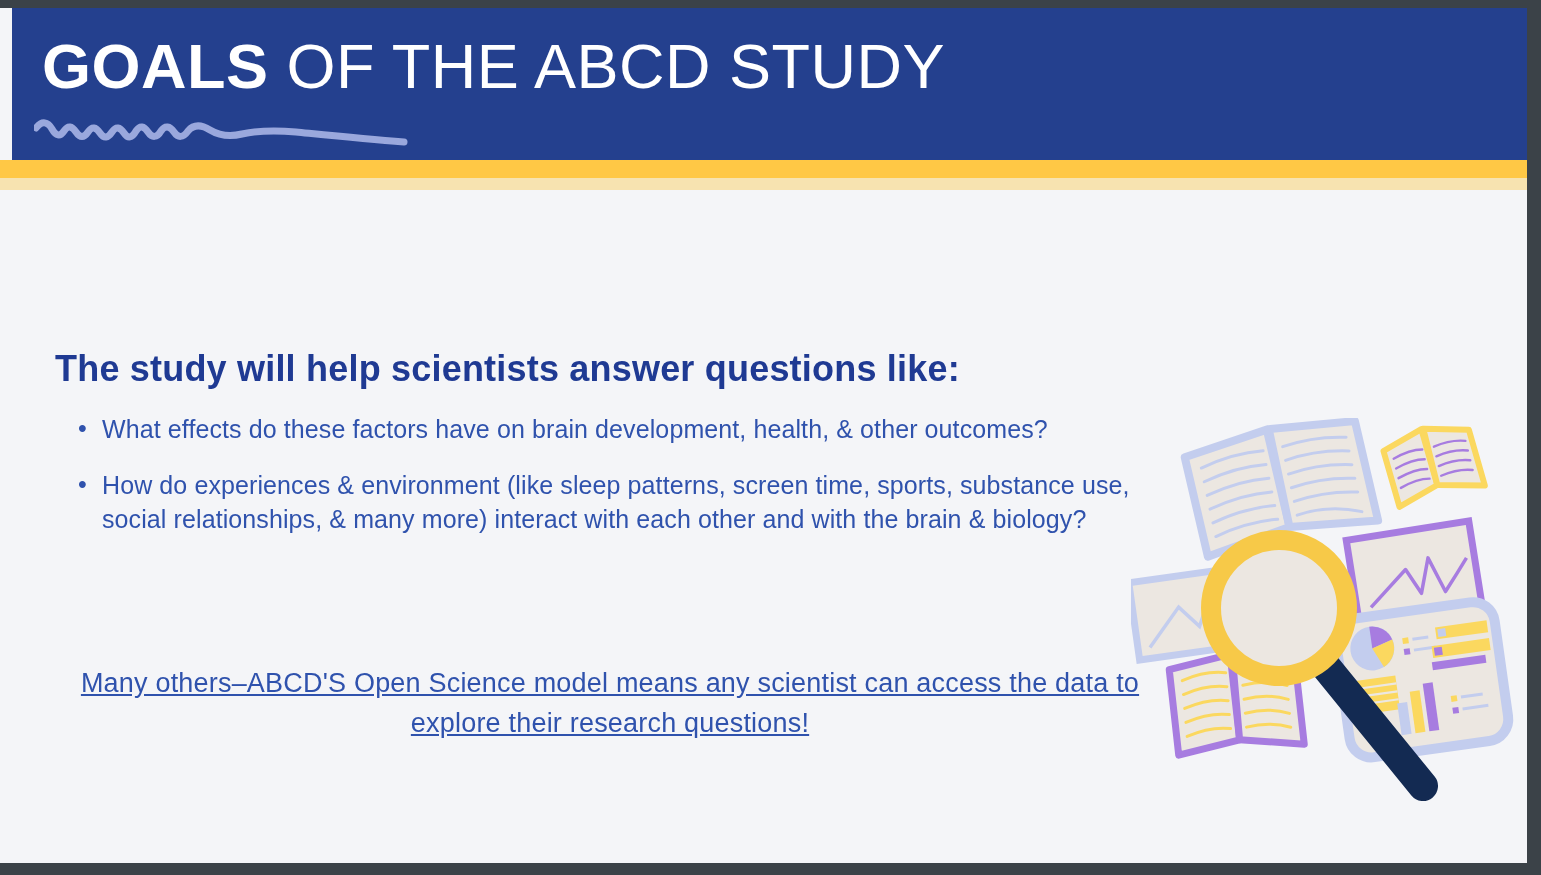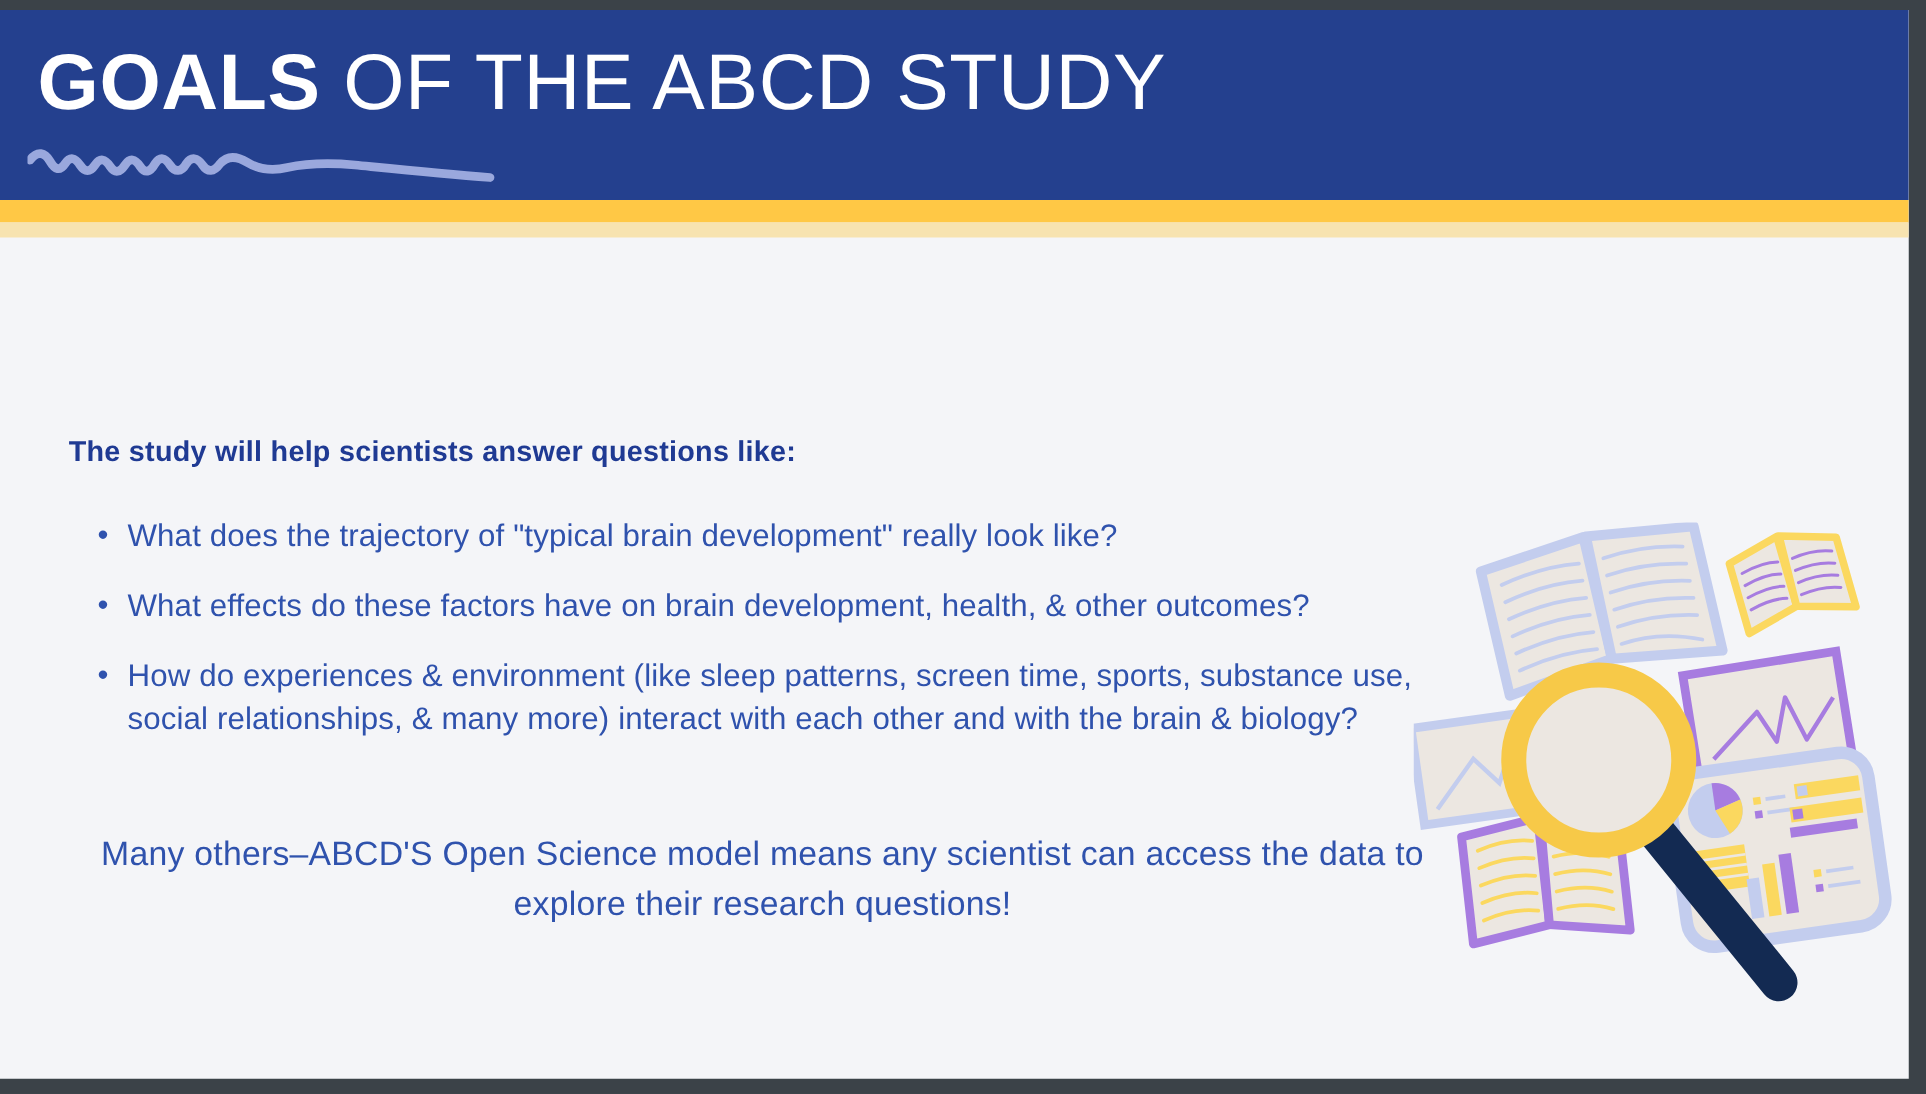--- a/index.html
+++ b/index.html
@@ -27,21 +27,21 @@
     position: relative;
     width: 1527px;
     height: 855px;
     background: #f4f5f8;
     overflow: hidden;
   }
 
   
   .header {
     position: absolute;
-    left: 0;
+    left: 12px;
     top: 0;
     width: 100%;
     height: 152px;
     background: #24408e;
   }
   .header-title {
     position: absolute;
     left: 30px;
     top: 22px;
     font-size: 63px;
@@ -101,21 +101,21 @@
     letter-spacing: 0.3px;
   }
   .lede .num {
     font-style: italic;
   }
 
   .subhead {
     position: absolute;
     left: 55px;
     top: 158px;
-    font-size: 23px;
+    font-size: 36px;
     font-weight: 700;
     color: #1f3a93;
     letter-spacing: 0.2px;
   }
 
   .bullets {
     position: absolute;
     left: 72px;
     top: 222px;
     width: 1060px;
@@ -144,20 +144,21 @@
   .closing {
     position: absolute;
     left: 80px;
     top: 473px;
     width: 1060px;
     text-align: center;
     font-size: 27px;
     line-height: 40px;
     color: #2f52ad;
     letter-spacing: 0.2px;
+    text-decoration: underline;
   }
 
   
   .illustration {
     position: absolute;
     right: 6px;
     top: 228px;
     width: 390px;
     height: 400px;
   }
@@ -186,21 +187,20 @@
 
     <div class="stripe-gold"></div>
     <div class="stripe-pale"></div>
 
     <div class="body-area">
 
 
       <div class="subhead">The study will help scientists answer questions like:</div>
 
       <ul class="bullets">
-        <li>What does the trajectory of "typical brain development" really look like?</li>
         <li>What effects do these factors have on brain development, health, &amp; other outcomes?</li>
         <li>How do experiences &amp; environment (like sleep patterns, screen time, sports, substance use, social relationships, &amp; many more) interact with each other and with the brain &amp; biology?</li>
       </ul>
 
       <div class="closing">Many others–ABCD'S Open Science model means any scientist can access the data to explore their research questions!</div>
 
       <svg class="illustration" viewBox="0 0 390 400" xmlns="http://www.w3.org/2000/svg">
 
         <g transform="rotate(-8 70 190)">
           <rect x="2" y="155" width="118" height="78" fill="#ece7e1" stroke="#c3cdee" stroke-width="7"></rect>

